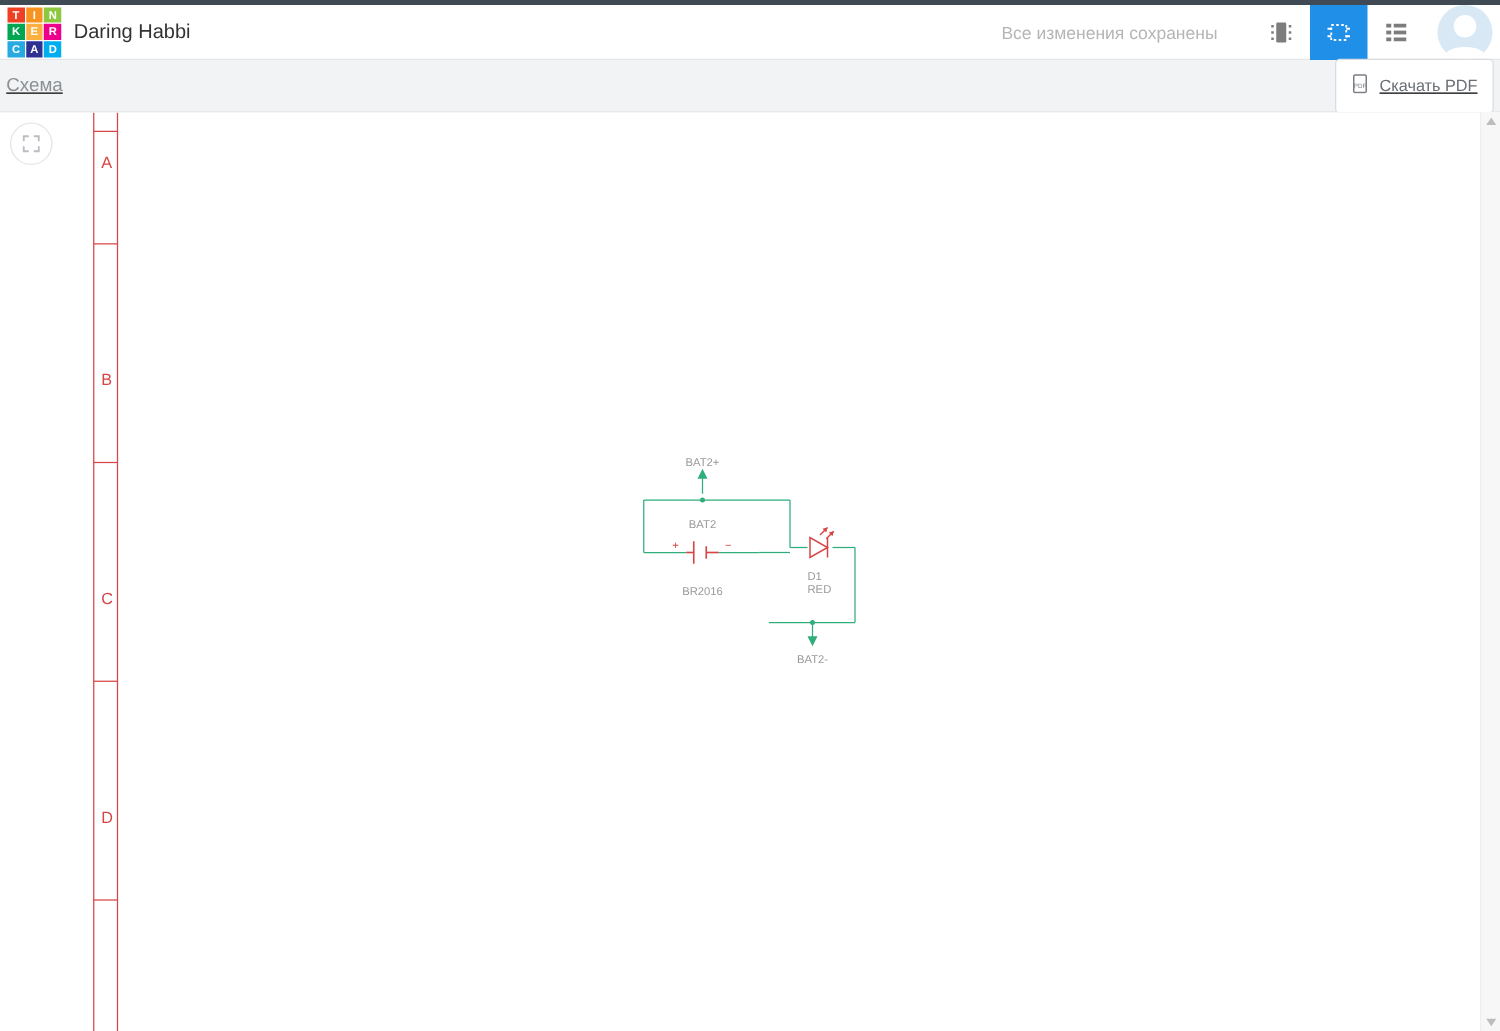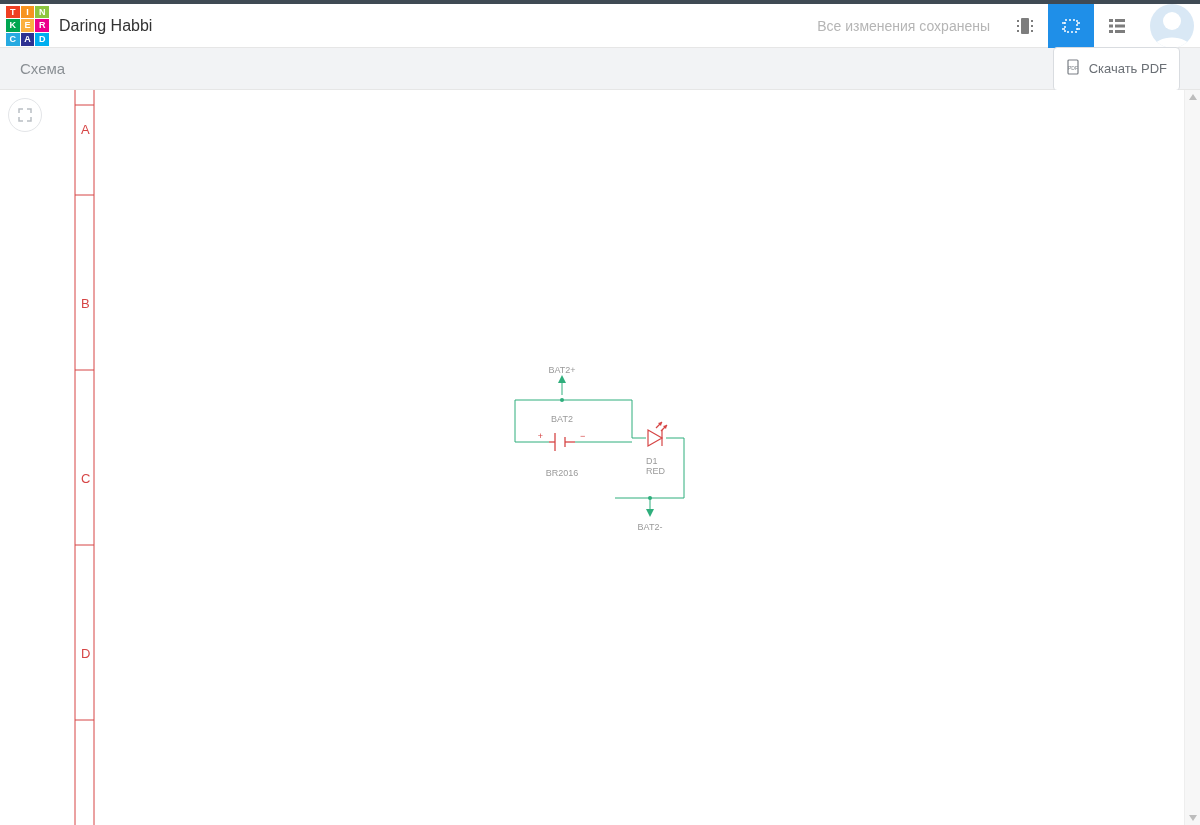--- a/index.html
+++ b/index.html
@@ -6,26 +6,26 @@
   html, body { width: 1200px; height: 825px; font-family: Arial, Helvetica, sans-serif; overflow: hidden; background:#fff; }
   .titlebar { height: 4px; background: #3f4a54; }
   .header { height: 44px; display: flex; align-items: center; border-bottom: 1px solid #e6e6e6; }
   .logo { width: 43px; height: 40px; margin: 2px 10px 2px 6px; display: grid; grid-template-columns: repeat(3,1fr); grid-template-rows: repeat(3,1fr); gap: 1px; }
   .logo div { display:flex; align-items:center; justify-content:center; font-size:9px; font-weight:bold; color:#fff; }
   .l-t { background:#ef4023; } .l-i { background:#f7931e; } .l-n { background:#8dc63f; }
   .l-k { background:#00a651; } .l-e { background:#fbb040; } .l-r { background:#ec008c; }
   .l-c { background:#27aae1; } .l-a { background:#2e3192; } .l-d { background:#00aeef; }
   .proj-title { font-size: 16px; color:#333; font-weight:500; }
   .header-spacer { flex:1; }
-  .saved-text { color:#b5b5b5; font-size:14px; margin-right:12px; }
+  .saved-text { color:#b5b5b5; font-size:14px; margin-right:28px; }
   .view-btn { width:46px; height:44px; display:flex; align-items:center; justify-content:center; color:#7d7d7d; cursor:pointer; }
   .view-btn.active { background:#1f8fe8; color:#fff; }
   .avatar { width:44px; height:44px; border-radius:50%; background:#d9e8f5; margin:0 6px 0 10px; display:flex; align-items:center; justify-content:center; overflow:hidden; }
   .avatar svg { width:44px; height:44px; }
-  .subheader { height: 42px; background:#f2f3f5; border-bottom:1px solid #e6e6e6; display:flex; align-items:center; padding:0 20px; }
+  .subheader { height: 42px; background:#f2f3f5; border-bottom:1px solid #e6e6e6; display:flex; align-items:center; padding:0 5px;text-decoration:underline; }
   .subheader-title { color:#8a8f94; font-size:15px; }
   .subheader-spacer { flex:1; }
   .pdf-btn { background:#fff; border:1px solid #d9dce0; border-radius:4px; height:44px; padding:0 12px; display:flex; align-items:center; gap:7px; color:#6a6f75; font-size:13px; cursor:pointer; }
   .pdf-btn svg { width:16px; height:16px; }
   .canvas-wrap { position:relative; height: calc(825px - 4px - 44px - 42px); background:#fff; }
   .fit-btn { position:absolute; left:8px; top:8px; width:34px; height:34px; border-radius:50%; border:1px solid #e3e5e8; display:flex; align-items:center; justify-content:center; color:#b9bec3; background:#fff; cursor:pointer; }
   .scroll-right { position:absolute; right:0; top:0; bottom:0; width:16px; background:#f7f7f7; border-left:1px solid #eee; }
   .scroll-right::before { content:""; position:absolute; top:4px; left:4px; width:0; height:0; border-left:4px solid transparent; border-right:4px solid transparent; border-bottom:6px solid #bdbdbd; }
   .scroll-right::after { content:""; position:absolute; bottom:4px; left:4px; width:0; height:0; border-left:4px solid transparent; border-right:4px solid transparent; border-top:6px solid #bdbdbd; }
   .scroll-bottom { position:absolute; left:0; right:16px; bottom:0; height:5px; background:transparent; }

